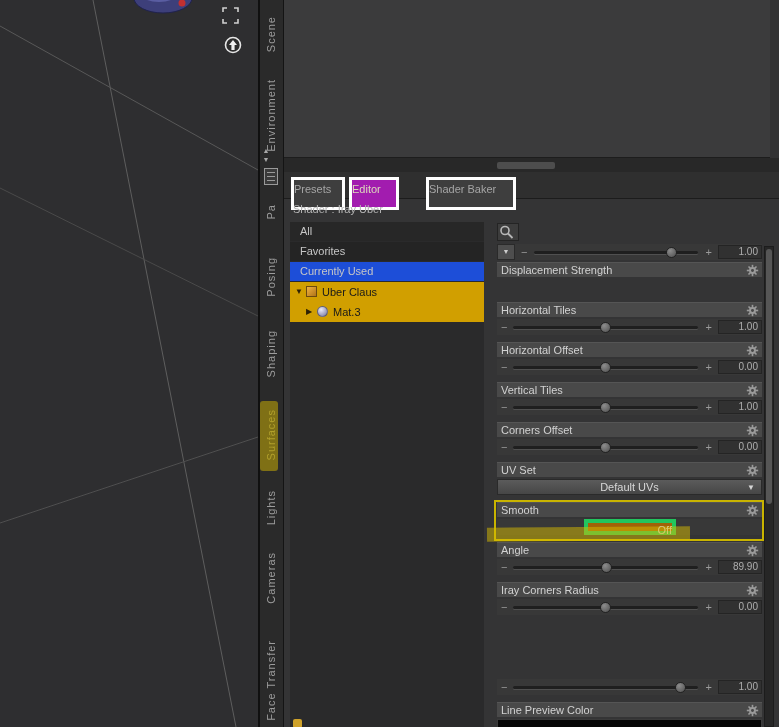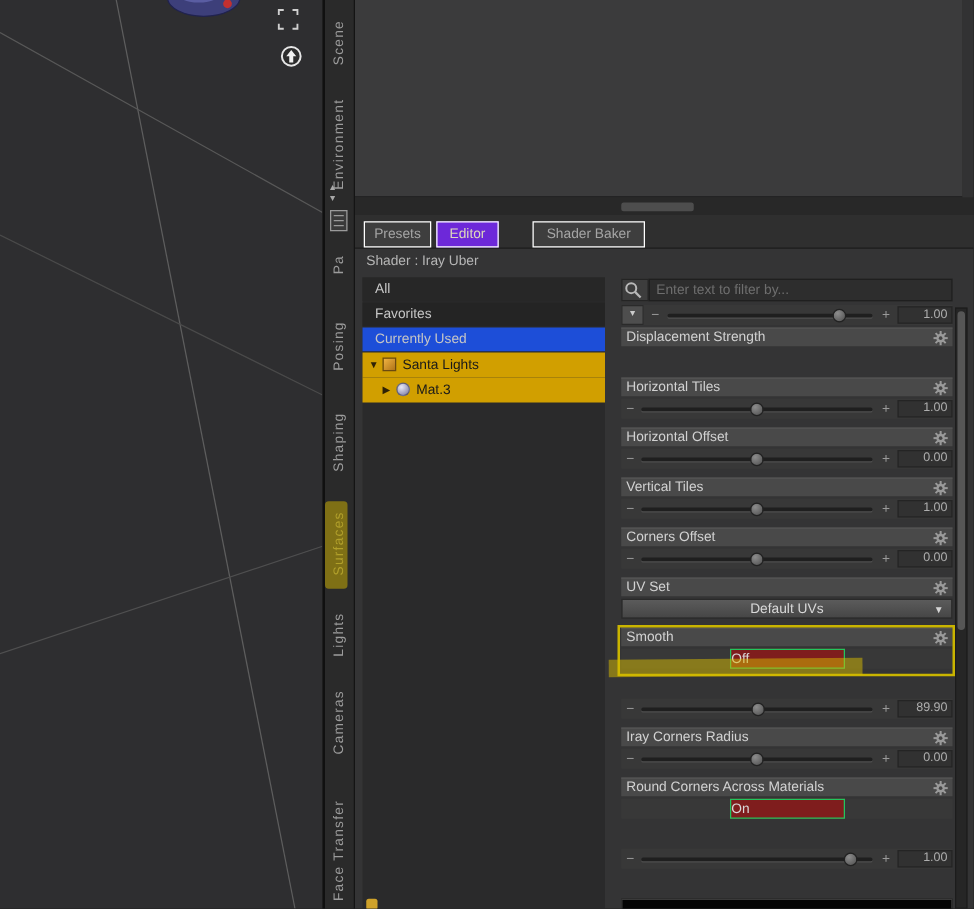--- a/index.html
+++ b/index.html
@@ -24,23 +24,23 @@
   
   #scene-pane{position:absolute;left:284px;top:0;width:486px;height:158px;background:#3b3b3c;
               border-bottom:1px solid #1d1d1d}
   #scene-pane-scroll{position:absolute;left:770px;top:0;width:9px;height:158px;background:#323233}
   #hsplit{position:absolute;left:284px;top:158px;width:495px;height:14px;background:#282828}
   #hsplit .handle{position:absolute;left:213px;top:4px;width:58px;height:7px;background:#4d4d4d;border-radius:2px}
 
   
   #mainpanel{position:absolute;left:284px;top:172px;width:495px;height:555px;background:#343435}
   #tabbar{position:absolute;left:284px;top:172px;width:495px;height:27px;background:#2f2f2f;border-bottom:1px solid #1c1c1c}
-  .ptab{position:absolute;top:177px;height:21px;background:#3e3e3e;border:1px solid #ffffff;color:#a5a5a5;
-        text-align:center;line-height:19px;cursor:pointer}
-  .ptab.active{background:#6d28d9;color:#ddd9bc}
+  .ptab{position:absolute;top:177px;height:33px;background:#3e3e3e;border:3px solid #ffffff;color:#a5a5a5;
+        line-height:19px;cursor:pointer}
+  .ptab.active{background:#a21caf;color:#ddd9bc}
   #shader-label{position:absolute;left:293px;top:203px;color:#b5b5b5}
 
   
   #listcol{position:absolute;left:290px;top:222px;width:194px;height:505px;background:#2a2a2b}
   .listrow{position:absolute;left:0;width:194px;height:19px;line-height:19px;padding-left:10px;color:#c6c6c6;cursor:pointer}
   .treerow{position:absolute;left:0;width:194px;height:20px;line-height:20px;background:#d19f00;color:#191919;cursor:pointer}
   .treearrow{position:absolute;top:0;font-size:8px;line-height:20px;color:#2e2206}
   .cubeicon{position:absolute;left:16px;top:4px;width:11px;height:11px;
             background:linear-gradient(135deg,#f0b342,#b07418);border:1px solid #6b4a10}
   .matball{position:absolute;left:27px;top:4px;width:11px;height:11px;border-radius:50%;
@@ -59,22 +59,22 @@
   .gear{position:absolute;right:3px;top:1px;width:13px;height:13px;cursor:pointer}
   .prop-ctl{position:absolute;left:497px;width:265px;height:16px;background:#383838}
   .minus{position:absolute;left:4px;top:0;line-height:16px;color:#9a9a9a;cursor:pointer}
   .plus{position:absolute;right:50px;top:0;line-height:16px;color:#9a9a9a;cursor:pointer}
   .track{position:absolute;left:16px;right:64px;top:7px;height:3px;background:#1f1f1f;border-radius:2px;
          box-shadow:0 1px 0 rgba(255,255,255,.12);cursor:pointer}
   .thumb{position:absolute;top:-4px;width:11px;height:11px;border-radius:50%;
          background:radial-gradient(circle at 35% 30%,#8d8d8d,#4e4e4e);border:1px solid #222;cursor:pointer}
   .val{position:absolute;right:0;top:1px;width:44px;height:14px;background:#313131;border:1px solid #242424;
        color:#aeaeae;font-size:10px;line-height:12px;text-align:right;padding-right:3px;cursor:text}
-  .togglebtn{position:absolute;left:87px;top:0;width:92px;height:16px;background:#7f1d1d;border:1px solid #22c55e;
-             color:#d8d8d8;line-height:14px;text-align:left;cursor:pointer}
+  .togglebtn{position:absolute;left:87px;top:0;width:92px;height:16px;background:#a16207;border:4px solid #22c55e;
+             color:#d8d8d8;line-height:14px;text-align:right;cursor:pointer}
   .ddl{position:absolute;left:0;right:0;top:0;height:16px;background:linear-gradient(#5b5b5b,#464646);
        border:1px solid #2a2a2a;color:#d8d8d8;line-height:14px;text-align:center;cursor:pointer}
   .ddl .arr{position:absolute;right:6px;top:0;font-size:8px;line-height:15px;color:#d5d5d5}
   .mapbtn{position:absolute;left:0;top:0;width:18px;height:16px;background:#4e4e4e;border:1px solid #2a2a2a;
           font-size:7px;line-height:14px;text-align:center;color:#ccc;cursor:pointer}
   .choosemap{position:absolute;left:20px;right:0;top:0;height:16px;background:linear-gradient(#535353,#434343);
              border:1px solid #2a2a2a;color:#c6c6c6;line-height:14px;text-align:center;cursor:pointer}
   .colorswatch{position:absolute;left:497px;width:265px;height:16px;background:#050505;border:1px solid #3a3a3a;cursor:pointer}
 
   
@@ -181,37 +181,36 @@
   <div class="ptab" style="left:426px;width:90px">Shader Baker</div>
   <div id="shader-label">Shader : Iray Uber</div>
 
   <div id="listcol">
     <div class="listrow" style="top:0;background:#272727">All</div>
     <div class="listrow" style="top:20px;background:#242424">Favorites</div>
     <div class="listrow" style="top:40px;background:#1d4ed8">Currently Used</div>
     <div class="treerow" style="top:60px">
       <span class="treearrow" style="left:5px">▼</span>
       <span class="cubeicon"></span>
-      <span class="abs" style="left:32px">Santa Lights</span>
+      <span class="abs" style="left:32px">Uber Claus</span>
     </div>
     <div class="treerow" style="top:80px">
       <span class="treearrow" style="left:16px">▶</span>
       <span class="matball"></span>
       <span class="abs" style="left:43px">Mat.3</span>
     </div>
   </div>
   <div class="partial-icon"></div>
 
   <div id="filterbtn">
     <svg width="18" height="16" viewBox="0 0 18 16">
       <circle cx="7" cy="6.5" r="4" fill="none" stroke="#b8b8b8" stroke-width="1.6"></circle>
       <line x1="10" y1="9.5" x2="14.5" y2="14" stroke="#b8b8b8" stroke-width="1.8"></line>
     </svg>
   </div>
-  <input id="filterinput" placeholder="Enter text to filter by..." style="">
 
   <div class="prop-ctl" style="top:244px">
     <div class="mapbtn">
       <span>▼</span>
     </div>
     <span class="minus" style="left:24px">−</span>
     <div class="track" style="left:37px">
       <div class="thumb" style="left:calc(84% - 6px)"></div>
     </div>
     <span class="plus">+</span>
@@ -301,20 +300,26 @@
   <div class="prop-head" style="top:502px">
     <span class="pname">Smooth</span>
     <svg class="gear">
         <use href="#gear"></use>
       </svg>
   </div>
   <div class="prop-ctl" style="top:519px">
     <div class="togglebtn">Off</div>
   </div>
 
+  <div class="prop-head" style="top:542px">
+    <span class="pname">Angle</span>
+    <svg class="gear">
+        <use href="#gear"></use>
+      </svg>
+  </div>
   <div class="prop-ctl" style="top:559px">
     <span class="minus">−</span>
     <div class="track">
       <div class="thumb" style="left:calc(51% - 6px)"></div>
     </div>
     <span class="plus">+</span>
     <div class="val">89.90</div>
   </div>
 
   <div class="prop-head" style="top:582px">
@@ -325,39 +330,36 @@
   </div>
   <div class="prop-ctl" style="top:599px">
     <span class="minus">−</span>
     <div class="track">
       <div class="thumb" style="left:calc(50% - 6px)"></div>
     </div>
     <span class="plus">+</span>
     <div class="val">0.00</div>
   </div>
 
-  <div class="prop-head" style="top:622px">
-    <span class="pname">Round Corners Across Materials</span>
-    <svg class="gear">
-        <use href="#gear"></use>
-      </svg>
-  </div>
-  <div class="prop-ctl" style="top:639px">
-    <div class="togglebtn">On</div>
-  </div>
 
   <div class="prop-ctl" style="top:679px">
     <span class="minus">−</span>
     <div class="track">
       <div class="thumb" style="left:calc(91% - 6px)"></div>
     </div>
     <span class="plus">+</span>
     <div class="val">1.00</div>
   </div>
 
+  <div class="prop-head" style="top:702px">
+    <span class="pname">Line Preview Color</span>
+    <svg class="gear">
+        <use href="#gear"></use>
+      </svg>
+  </div>
   <div class="colorswatch" style="top:719px"></div>
 
   <div id="pscroll">
     <div class="handle"></div>
   </div>
 
   <div class="anno-tab"></div>
   <div class="anno-box"></div>
   <div class="anno-streak"></div>
 

